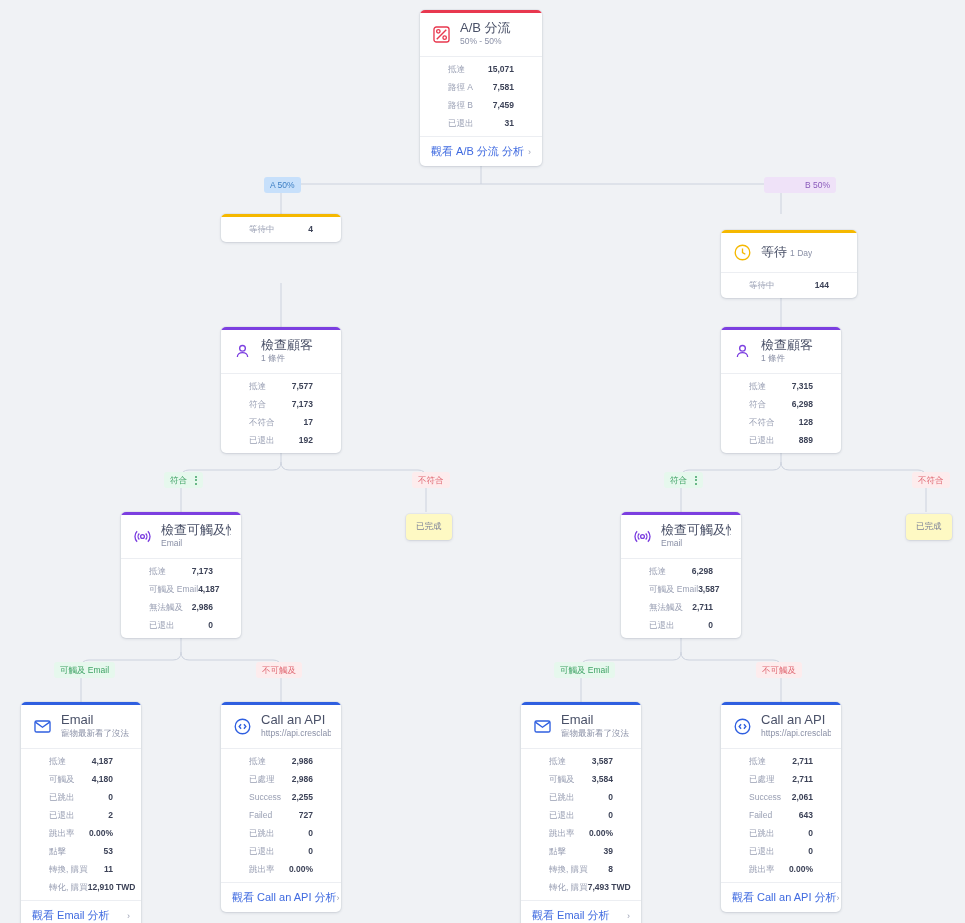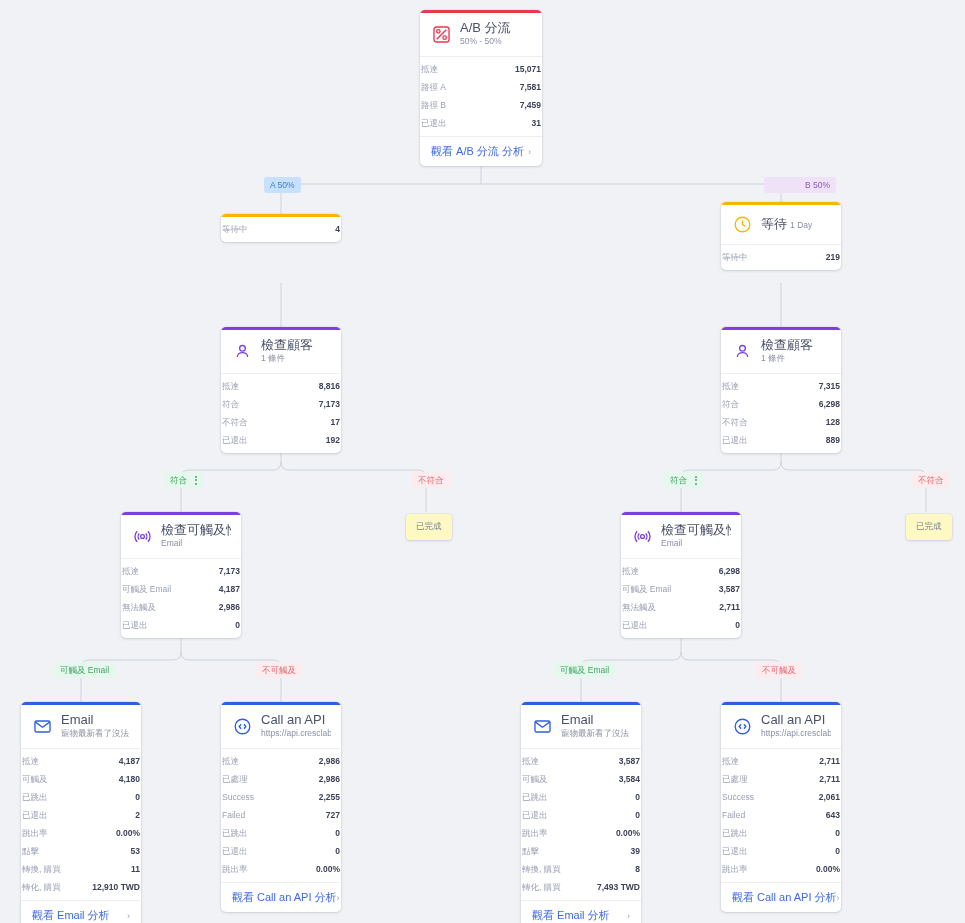--- a/index.html
+++ b/index.html
@@ -40,21 +40,21 @@
     font-size:13px;color:#4a5168;line-height:12px;
     white-space:nowrap;overflow:hidden;text-overflow:ellipsis;
   }
   .node .sub{
     font-size:8.5px;color:#8a90a6;line-height:12px;margin-top:15px;
     white-space:nowrap;overflow:hidden;text-overflow:ellipsis;
   }
   .node .stats{padding:3px 0 4px 0;}
   .node .row{
     display:flex;justify-content:space-between;
-    padding:2px 1px;line-height:14px;
+    padding:2px 28px;line-height:14px;
   }
   .node .rl{font-size:8.5px;color:#9aa0b4;white-space:nowrap;}
   .node .rv{font-size:8.5px;color:#3d4val;color:#3c4257;font-weight:600;white-space:nowrap;}
   .node .foot{
     border-top:1px solid #eceef2;
     display:flex;justify-content:space-between;align-items:center;
     padding:7px 11px 7px 11px;
   }
   .node .foot .ftxt{font-size:11px;color:#3f6ae0;font-weight:400;white-space:nowrap;}
   .node .foot .fchev{font-size:9px;color:#9aa0b4;}
@@ -165,38 +165,38 @@
   <div class="node" style="left:221px;top:214px;width:120px;">
     <div class="topbar" style="background:#f5b800;"></div>
     <div class="stats">
       <div class="row">
         <span class="rl">等待中</span>
         <span class="rv">4</span>
       </div>
     </div>
   </div>
 
-  <div class="node" style="left:721px;top:202px;width:120px;">
+  <div class="node" style="left:721px;top:230px;width:136px;">
     <div class="topbar" style="background:#f5b800;"></div>
     <div class="head">
       <span class="ico">
         <svg width="19" height="19" viewBox="0 0 24 24" fill="none" stroke="#f5b800" stroke-width="1.7">
           <circle cx="12" cy="12" r="9.2"></circle>
             <path d="M12 6.8V12l3.6 2.2"></path>
         </svg>
       </span>
       <span class="htxt">
         <span class="ttl">等待</span>
         <span class="sub">1 Day</span>
       </span>
     </div>
     <div class="stats">
       <div class="row">
         <span class="rl">等待中</span>
-        <span class="rv">219</span>
+        <span class="rv">144</span>
       </div>
     </div>
   </div>
 
   <div class="node" style="left:221px;top:327px;width:120px;">
     <div class="topbar" style="background:#7c3fe0;"></div>
     <div class="head">
       <span class="ico">
         <svg width="19" height="19" viewBox="0 0 24 24" fill="none" stroke="#7c3fe0" stroke-width="1.7">
           <circle cx="12" cy="8" r="3.6"></circle>
@@ -204,21 +204,21 @@
         </svg>
       </span>
       <span class="htxt">
         <span class="ttl">檢查顧客</span>
         <span class="sub">1 條件</span>
       </span>
     </div>
     <div class="stats">
       <div class="row">
         <span class="rl">抵達</span>
-        <span class="rv">8,816</span>
+        <span class="rv">7,577</span>
       </div>
       <div class="row">
         <span class="rl">符合</span>
         <span class="rv">7,173</span>
       </div>
       <div class="row">
         <span class="rl">不符合</span>
         <span class="rv">17</span>
       </div>
       <div class="row">

